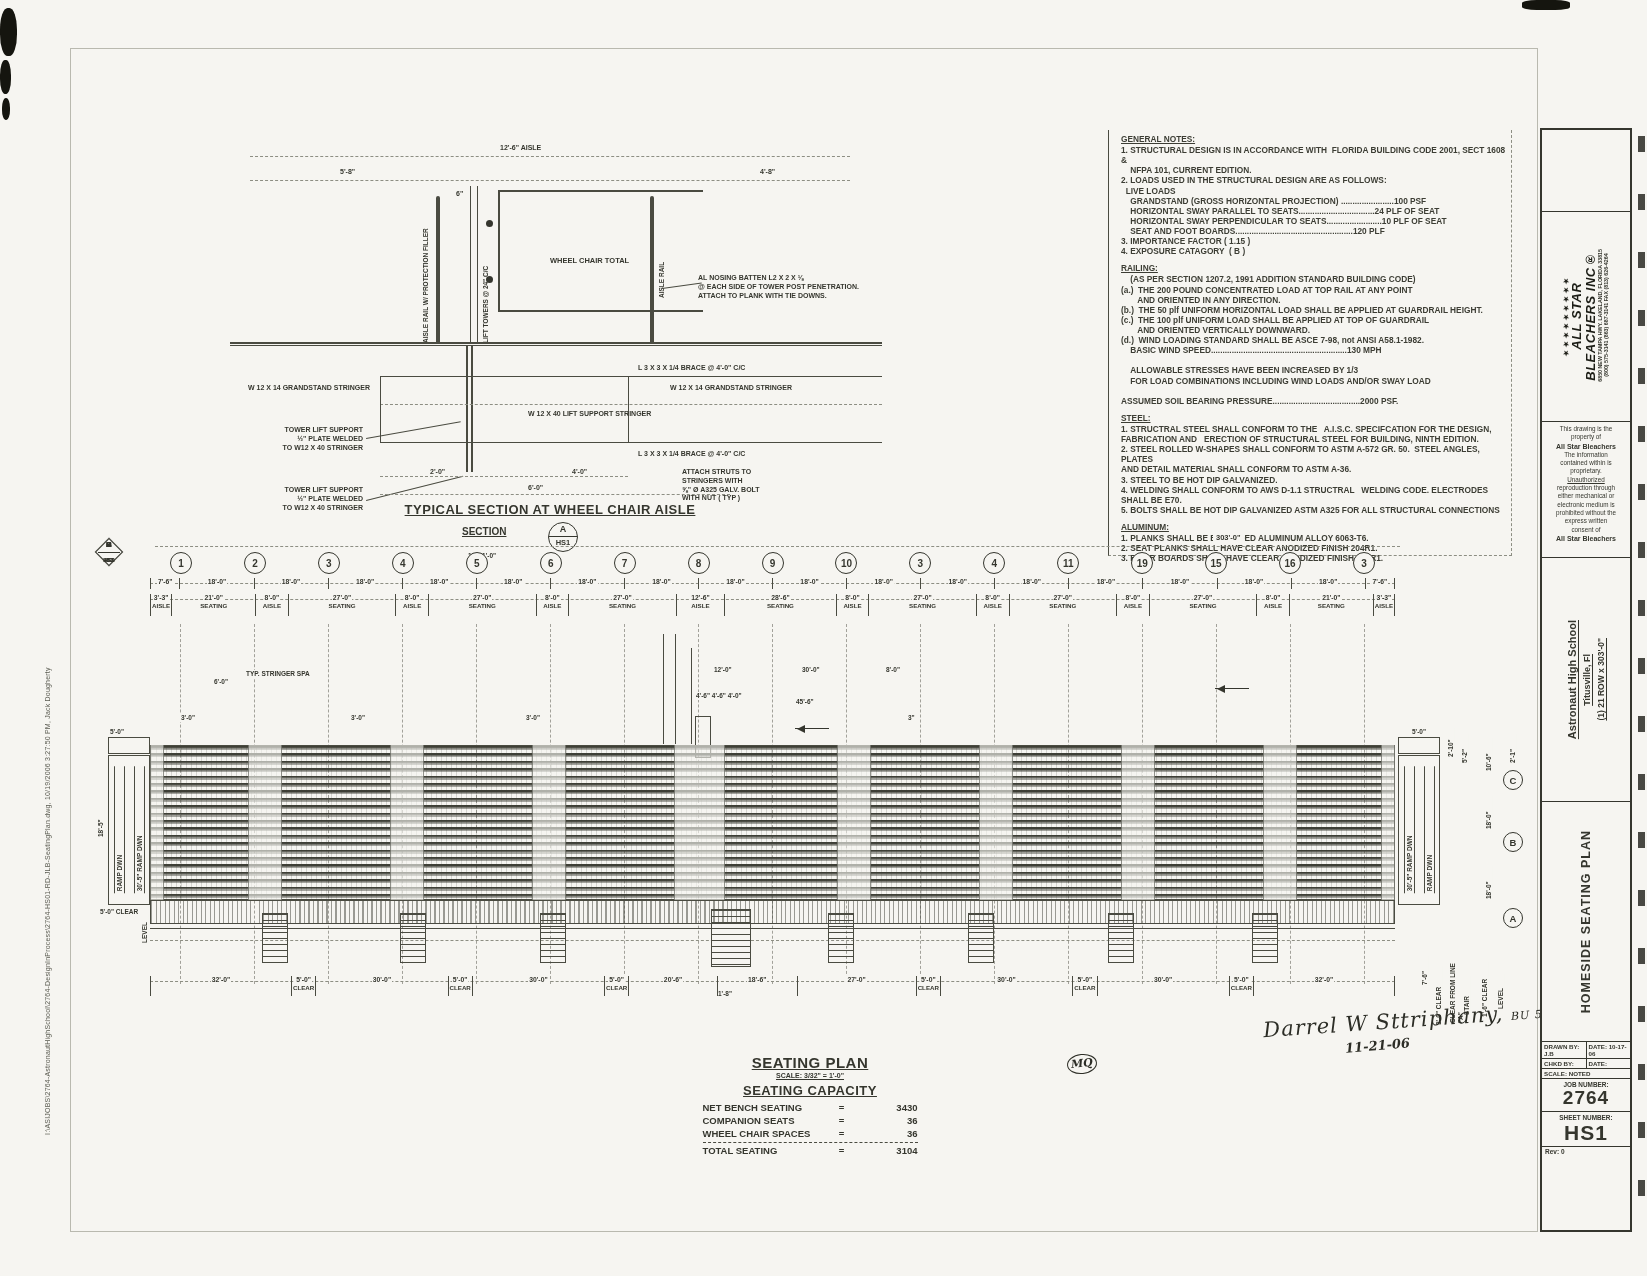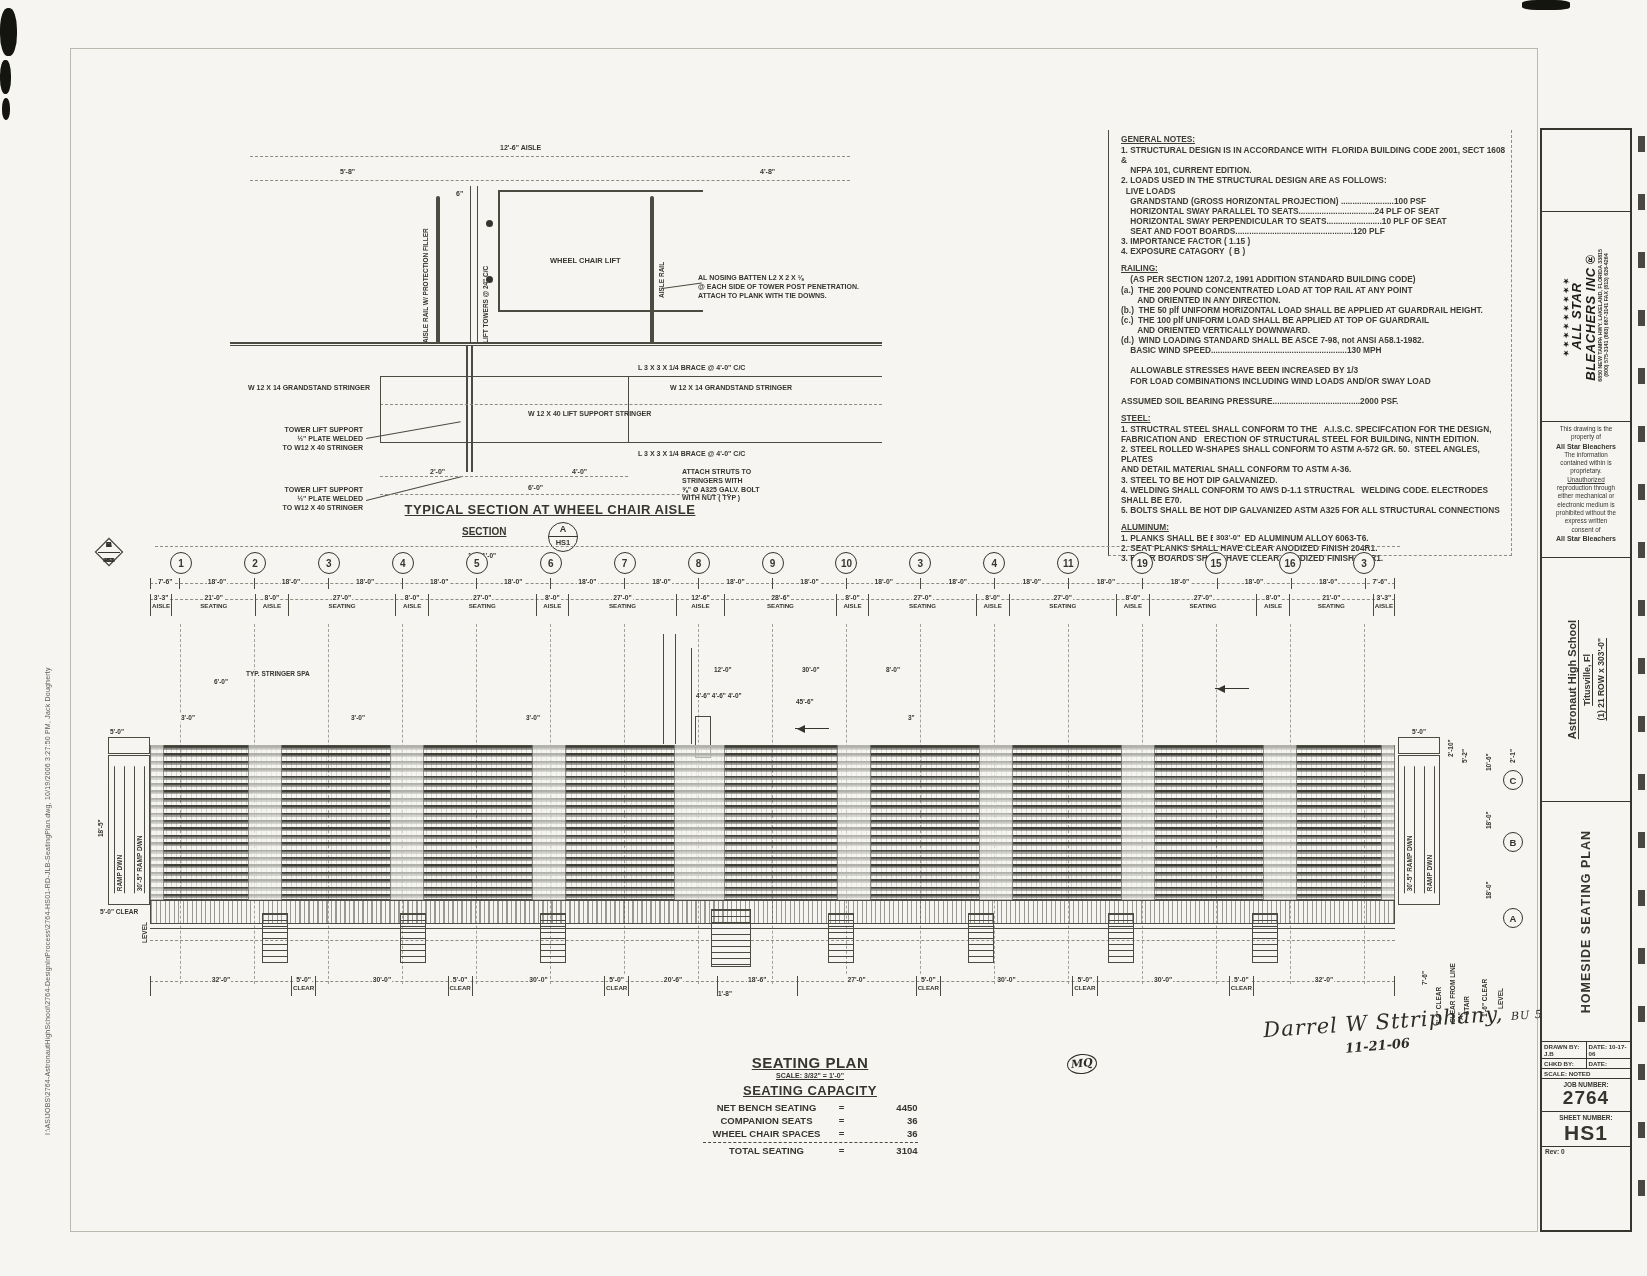--- a/index.html
+++ b/index.html
@@ -135,21 +135,21 @@
   .mark .lt{position:absolute;top:2px;left:0;width:100%;text-align:center;font-size:8px;z-index:1;}
   .mark .sh{position:absolute;bottom:3px;left:0;width:100%;text-align:center;font-size:4.6px;z-index:1;}
   .mark::after{content:'';position:absolute;left:3px;right:3px;top:50%;border-top:1px solid var(--ink);z-index:1;}
 
   .plan-title{position:absolute;left:580px;top:516px;width:270px;text-align:center;}
   .pt-main{font-size:15px;letter-spacing:.5px;text-decoration:underline;}
   .pt-scale{font-size:7px;text-decoration:underline;margin-top:1px;}
   .pt-cap{font-size:13px;letter-spacing:.5px;text-decoration:underline;margin-top:4px;}
   .capacity{margin:4px auto 0;width:215px;font-size:9.5px;text-align:left;}
   .cap-row{display:flex;line-height:1.35;}
-  .cap-row span:nth-child(1){width:128px;text-align:center;}
+  .cap-row span:nth-child(1){width:128px;}
   .cap-row span:nth-child(2){width:22px;text-align:center;}
   .cap-row span:nth-child(3){flex:1;text-align:right;}
   .cap-total{border-top:1px dashed var(--ink2);margin-top:2px;padding-top:2px;}
 
   .signature{position:absolute;left:1168px;top:470px;font-family:"DejaVu Serif",serif;
     font-style:italic;font-weight:normal;font-size:21px;color:#2c2d26;
     transform:rotate(-4deg);letter-spacing:1px;white-space:nowrap;}
   .sig-tag{font-size:11px;}
   .sig-date{position:absolute;left:1250px;top:500px;font-family:"DejaVu Serif",serif;
     font-style:italic;font-size:13px;color:#2c2d26;transform:rotate(-5deg);}
@@ -215,21 +215,21 @@
     <div class="rail" style="left:206px;top:58px;height:148px;"></div>
     <div class="vl" style="left:240px;top:48px;height:158px;"></div>
     <div class="vl" style="left:247px;top:48px;height:158px;"></div>
     <div class="rail" style="left:420px;top:58px;height:148px;"></div>
 
     <div class="d-lbl vtext" style="left:192px;top:60px;height:145px;font-size:6.5px;">AISLE RAIL W/ PROTECTION FILLER</div>
     <div class="d-lbl vtext" style="left:252px;top:75px;height:130px;font-size:6.5px;">LIFT TOWERS  @ 24" C/C</div>
     <div class="d-lbl vtext" style="left:428px;top:60px;height:100px;font-size:6.5px;">AISLE RAIL</div>
 
     <div class="lift-box"></div>
-    <div class="d-lbl" style="left:320px;top:118px;font-size:7.5px;">WHEEL CHAIR LIFT</div>
+    <div class="d-lbl" style="left:320px;top:118px;font-size:7.5px;">WHEEL CHAIR TOTAL</div>
     <div class="bolt" style="left:256px;top:82px;"></div>
     <div class="bolt" style="left:256px;top:138px;"></div>
 
     <div class="d-lbl pre" style="left:468px;top:136px;width:175px;">AL NOSING BATTEN L2 X 2 X ⅛
 @ EACH SIDE OF TOWER POST PENETRATION.
 ATTACH TO PLANK WITH TIE DOWNS.</div>
     <div class="leader" style="left:432px;top:150px;width:40px;transform:rotate(-8deg);"></div>
 
     <div class="deck"></div>
     <div class="post"></div>
@@ -769,21 +769,21 @@
 
     <div class="plan-title">
       <div class="pt-main">SEATING PLAN</div>
       <div class="pt-scale">SCALE: 3/32" = 1'-0"</div>
       <div class="pt-cap">SEATING CAPACITY</div>
       <div class="capacity">
 
           <div class="cap-row">
             <span>NET BENCH SEATING</span>
             <span>=</span>
-            <span>4450</span>
+            <span>3430</span>
           </div>
 
           <div class="cap-row">
             <span>COMPANION SEATS</span>
             <span>=</span>
             <span>36</span>
           </div>
 
           <div class="cap-row">
             <span>WHEEL CHAIR SPACES</span>

